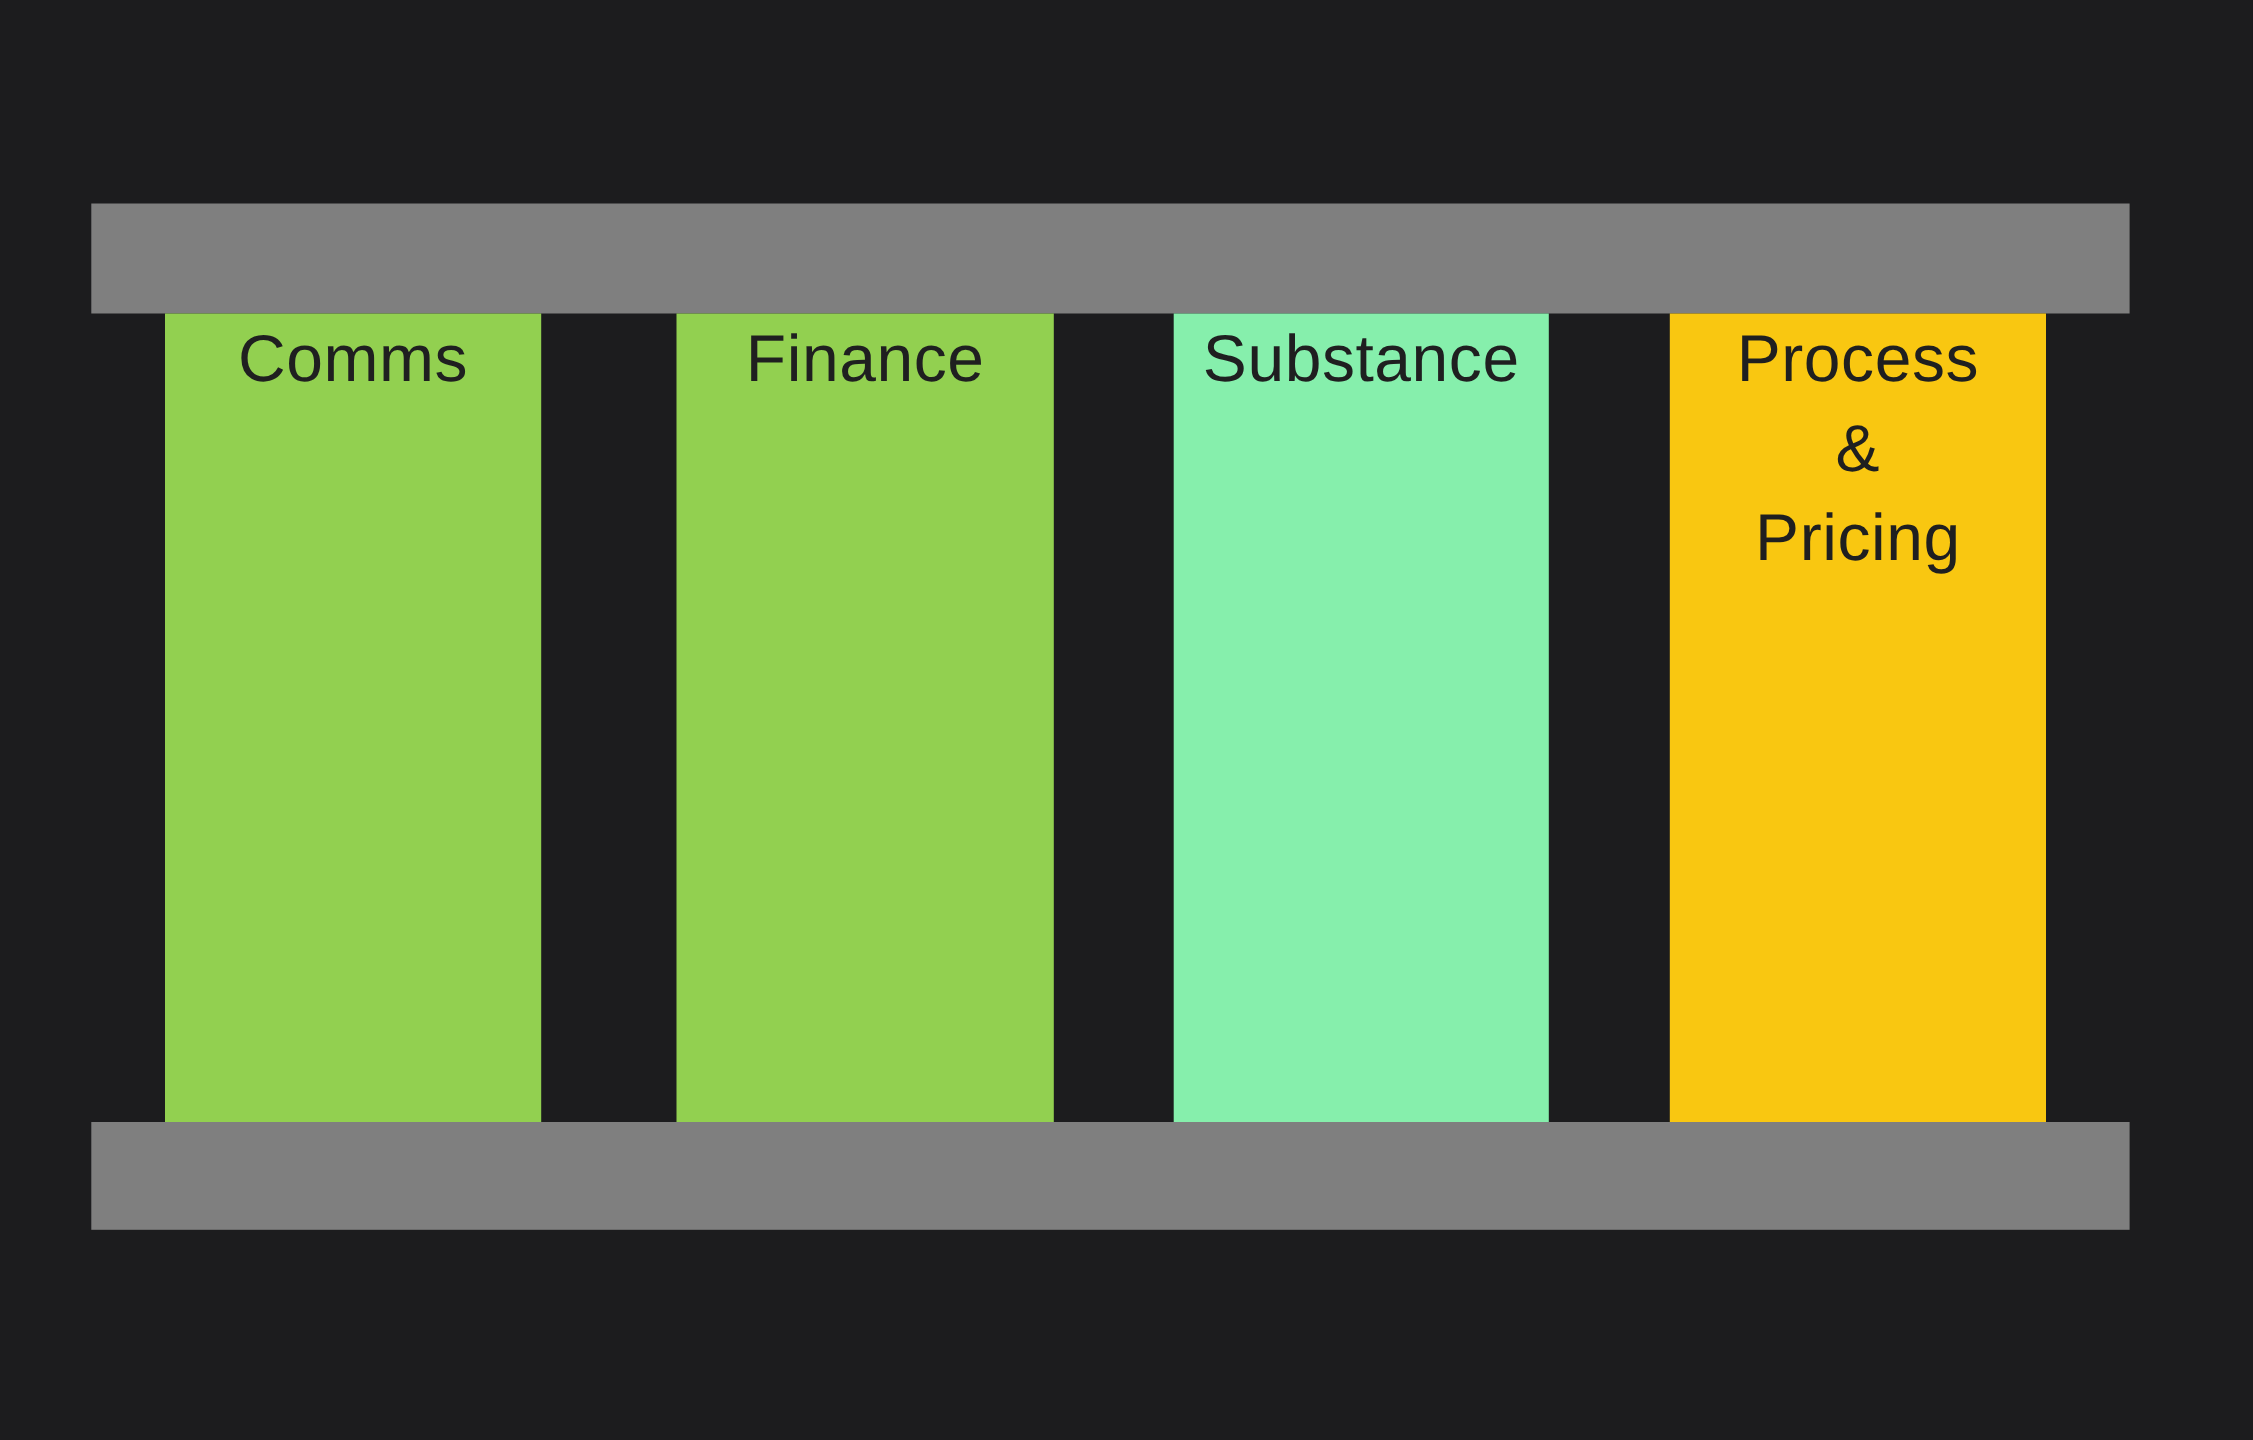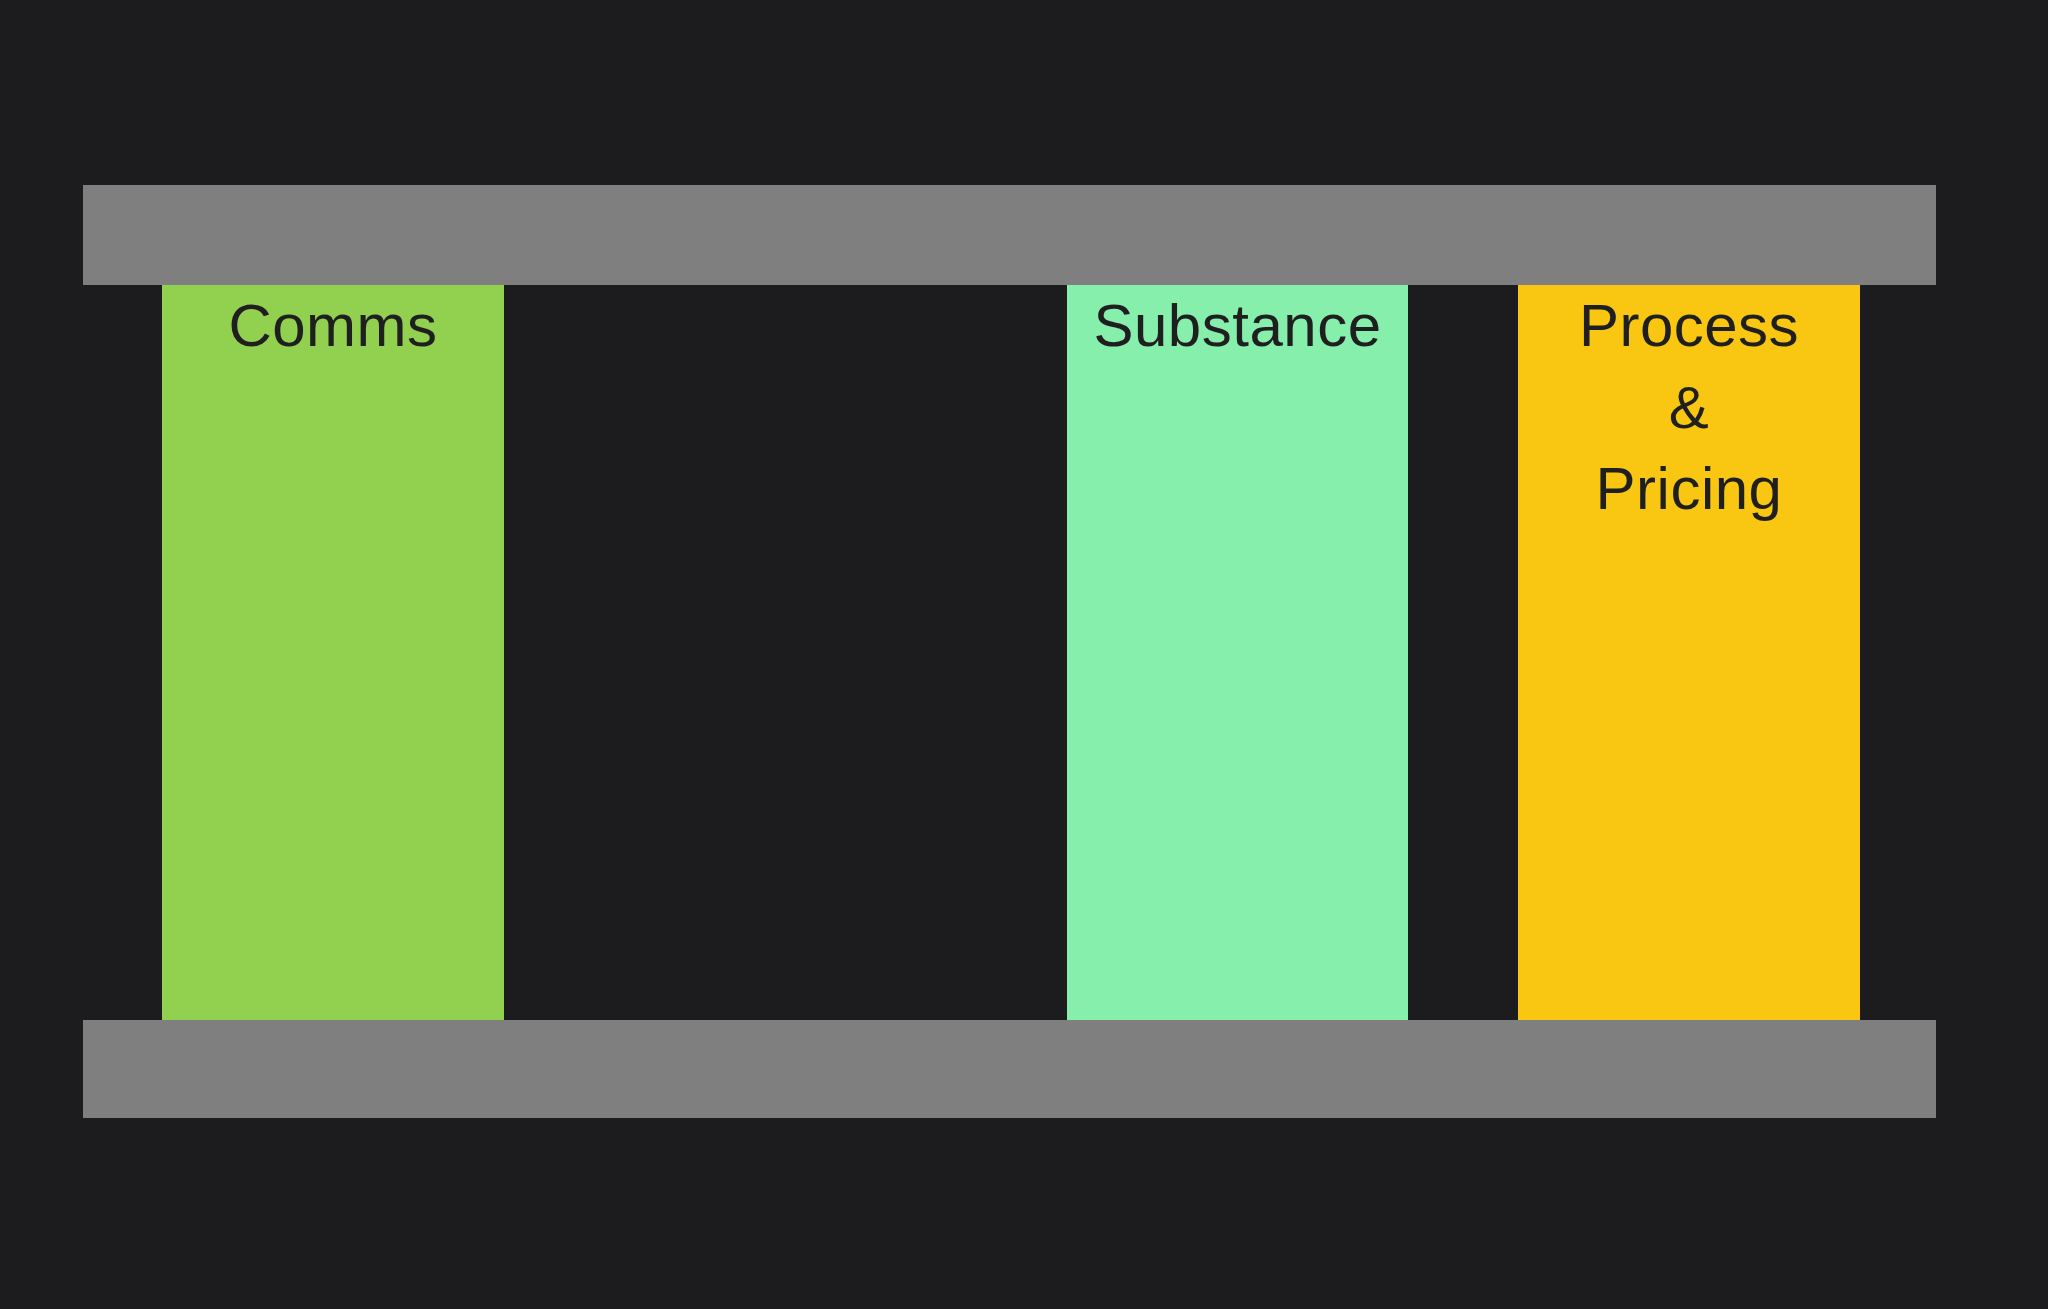--- a/index.html
+++ b/index.html
@@ -36,36 +36,39 @@
     justify-content: center;
     text-align: center;
   }
   .pillar-label {
     font-size: 60px;
     line-height: 1.36;
     color: #1F1F20;
     white-space: pre-line;
     letter-spacing: 0.5px;
   }
-  .pillar.p1 { left: 162px;  width: 342px; }
+  .pillar.p1 { left: 150px;  width: 342px; }
   .pillar.p2 { left: 615px;  width: 343px; }
   .pillar.p3 { left: 1067px; width: 341px; }
   .pillar.p4 { left: 1518px; width: 342px; }
 </style>
 </head>
 <body style="background: rgb(28, 28, 30);">
 
 <div class="canvas" style="background: rgb(28, 28, 30);">
 
   <div class="beam top" style="background-color: rgb(127, 127, 127);"></div>
 
   <div class="pillar p1" style="background-color: rgb(146, 208, 80);">
     <span class="pillar-label" style="color: rgb(31, 31, 32);">Comms</span>
   </div>
 
+  <div class="pillar p2" style="background-color: rgb(146, 208, 80);">
+    <span class="pillar-label" style="color: rgb(31, 31, 32);">Finance</span>
+  </div>
 
   <div class="pillar p3" style="background-color: #86efac;">
     <span class="pillar-label" style="color: rgb(31, 31, 32);">Substance</span>
   </div>
 
   <div class="pillar p4" style="background-color: rgb(249, 199, 17);">
     <span class="pillar-label" style="color: rgb(31, 31, 32);">Process
 &amp;
 Pricing</span>
   </div>

